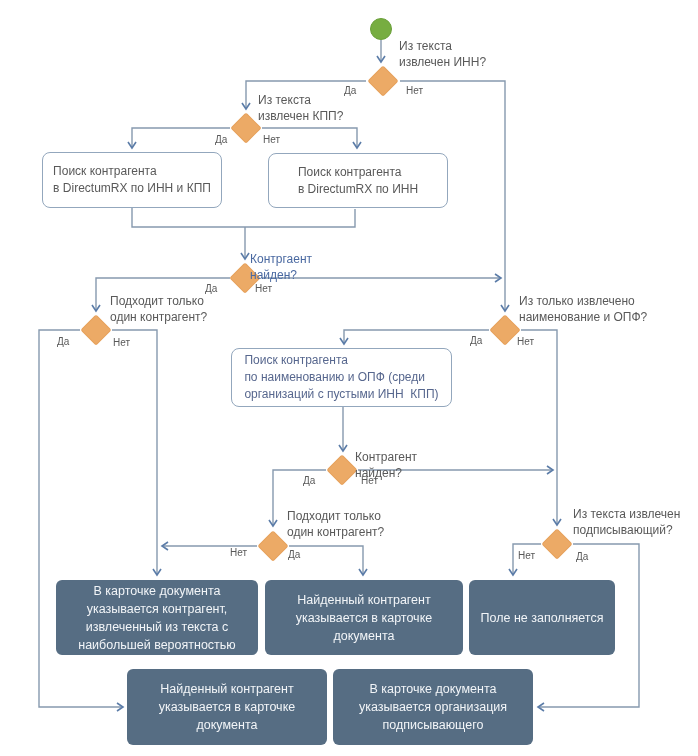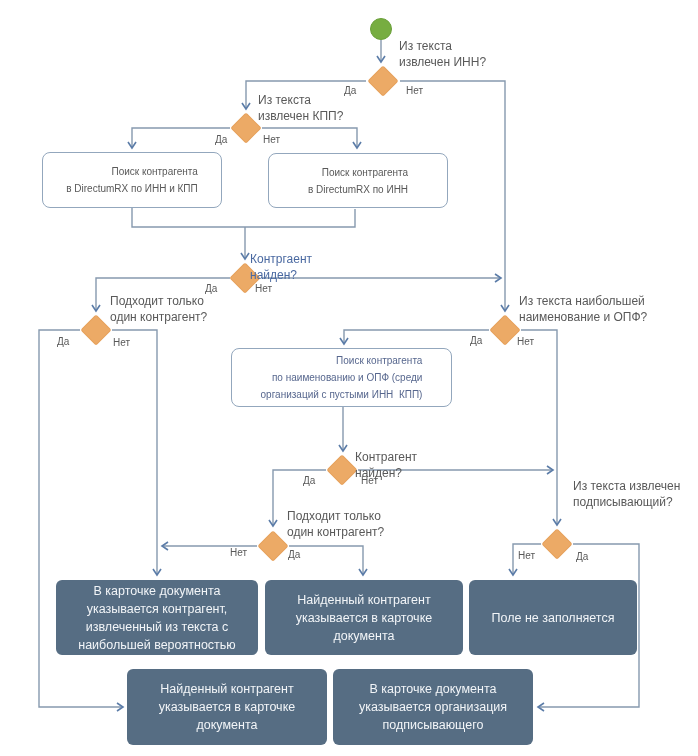--- a/index.html
+++ b/index.html
@@ -12,22 +12,22 @@
   .start{
     width:22px;height:22px;border-radius:50%;
     background:#77ad41;border:1px solid #6aa039;
   }
   .diamond{
     width:22px;height:22px;background:#ecaa66;border:1px solid #e6a05a;
     border-radius:2px;transform:rotate(45deg);
   }
   .process{
     background:#ffffff;border:1.5px solid #93a7bd;border-radius:8px;
-    display:flex;align-items:center;justify-content:center;text-align:right;
-    color:#595959;font-size:10px;line-height:17px;white-space:pre-wrap;
+    display:flex;align-items:center;justify-content:center;text-align:left;
+    color:#595959;font-size:12px;line-height:17px;white-space:pre-wrap;
   }
   .process.alt{color:#57678e;}
   .result{
     background:#566d83;border-radius:6px;
     display:flex;align-items:center;justify-content:center;text-align:center;
     color:#f2f5f8;font-size:12.5px;line-height:18px;white-space:pre-wrap;
   }
   .qlabel{
     position:absolute;z-index:3;font-size:12px;line-height:15.5px;
     color:#595959;white-space:pre-wrap;
@@ -91,43 +91,43 @@
 по наименованию и ОПФ (среди
 организаций с пустыми ИНН  КПП)</div>
 
   <div class="node result" style="left:56px;top:580px;width:202px;height:75px;">В карточке документа
 указывается контрагент,
 извлеченный из текста с
 наибольшей вероятностью</div>
   <div class="node result" style="left:265px;top:580px;width:198px;height:75px;">Найденный контрагент
 указывается в карточке
 документа</div>
-  <div class="node result" style="left:469px;top:580px;width:168px;height:75px;">Поле не заполняется</div>
+  <div class="node result" style="left:469px;top:580px;width:146px;height:75px;">Поле не заполняется</div>
   <div class="node result" style="left:127px;top:669px;width:200px;height:76px;">Найденный контрагент
 указывается в карточке
 документа</div>
   <div class="node result" style="left:333px;top:669px;width:200px;height:76px;">В карточке документа
 указывается организация
 подписывающего</div>
 
   <div class="qlabel" style="left:399px;top:39px;">Из текста
 извлечен ИНН?</div>
   <div class="qlabel" style="left:258px;top:93px;">Из текста
 извлечен КПП?</div>
   <div class="qlabel accent" style="left:250px;top:252px;">Контргаент
 найден?</div>
   <div class="qlabel" style="left:110px;top:294px;">Подходит только
 один контрагент?</div>
-  <div class="qlabel" style="left:519px;top:294px;">Из текста наибольшей
+  <div class="qlabel" style="left:519px;top:294px;">Из только извлечено
 наименование и ОПФ?</div>
   <div class="qlabel" style="left:355px;top:434px;margin-top:16px;">Контрагент
 найден?</div>
   <div class="qlabel" style="left:287px;top:509px;">Подходит только
 один контрагент?</div>
-  <div class="qlabel" style="left:573px;top:479px;">Из текста извлечен
+  <div class="qlabel" style="left:573px;top:507px;">Из текста извлечен
 подписывающий?</div>
 
   <div class="yn" style="left:344px;top:85px;">Да</div>
   <div class="yn" style="left:406px;top:85px;">Нет</div>
 
   <div class="yn" style="left:215px;top:134px;">Да</div>
   <div class="yn" style="left:263px;top:134px;">Нет</div>
 
   <div class="yn" style="left:205px;top:283px;">Да</div>
   <div class="yn" style="left:255px;top:283px;">Нет</div>

